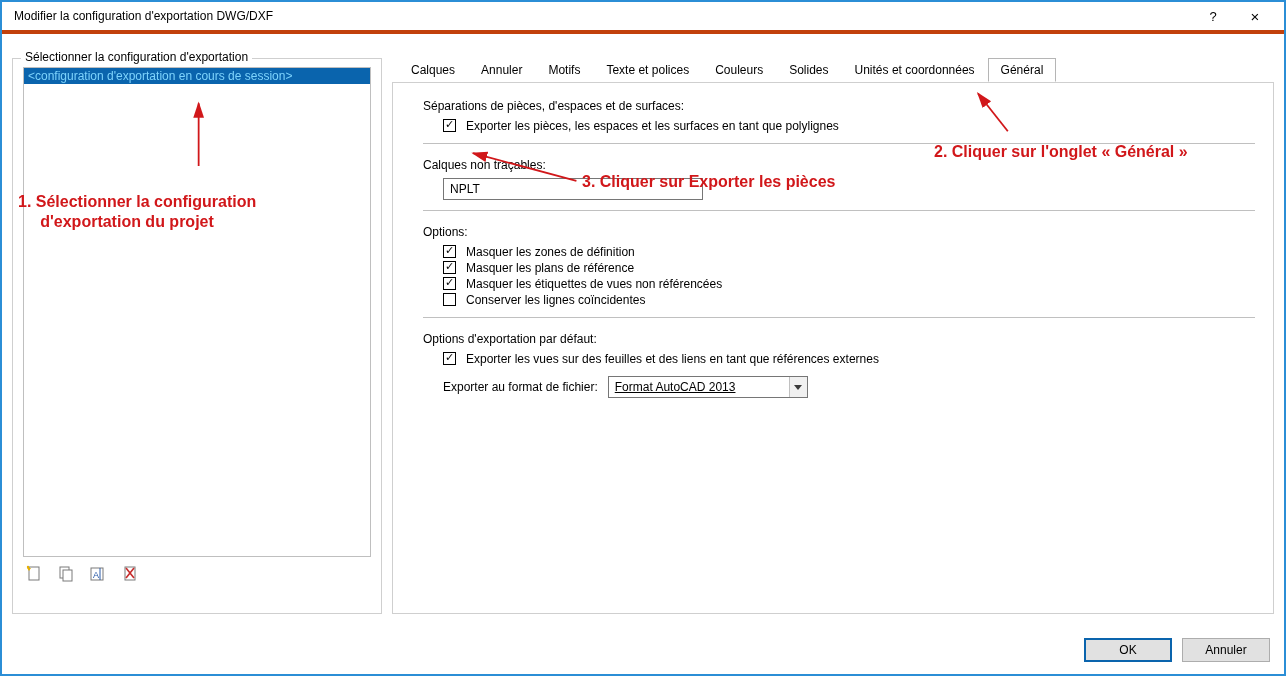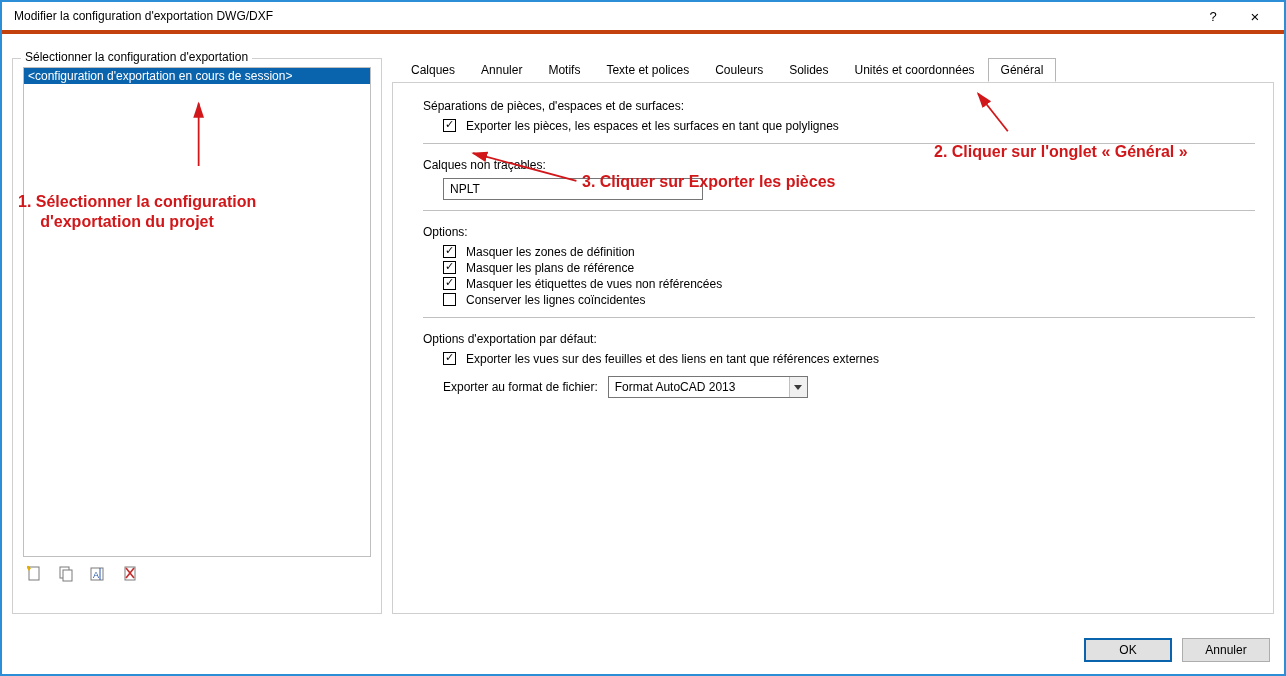--- a/index.html
+++ b/index.html
@@ -74,21 +74,21 @@
     height:490px;
     background:#fff;
     overflow:auto;
   }
   .config-item {
     font-size:12px;
     padding:1px 4px;
   }
   .config-item.selected {
     background:#0a64ad;
-    color:#ffffff;
+    color:#7dd3fc;
   }
   .toolbar {
     display:flex;
     gap:14px;
     padding:8px 2px 0 2px;
   }
   .tb-icon {
     width:18px; height:18px;
     display:inline-flex; align-items:center; justify-content:center;
     font-size:14px;
@@ -175,20 +175,21 @@
     border-top:1px solid #c0c0c0;
     margin:10px 0 14px 0;
   }
   .combo {
     display:inline-flex;
     align-items:center;
     border:1px solid #767676;
     height:22px;
     background:#fff;
     width:200px;
+    text-decoration:underline;
   }
   .combo .combo-text {
     flex:1;
     padding:0 6px;
     font-size:12px;
   }
   .combo .combo-btn {
     width:18px; height:100%;
     display:flex; align-items:center; justify-content:center;
     border-left:1px solid #c0c0c0;

